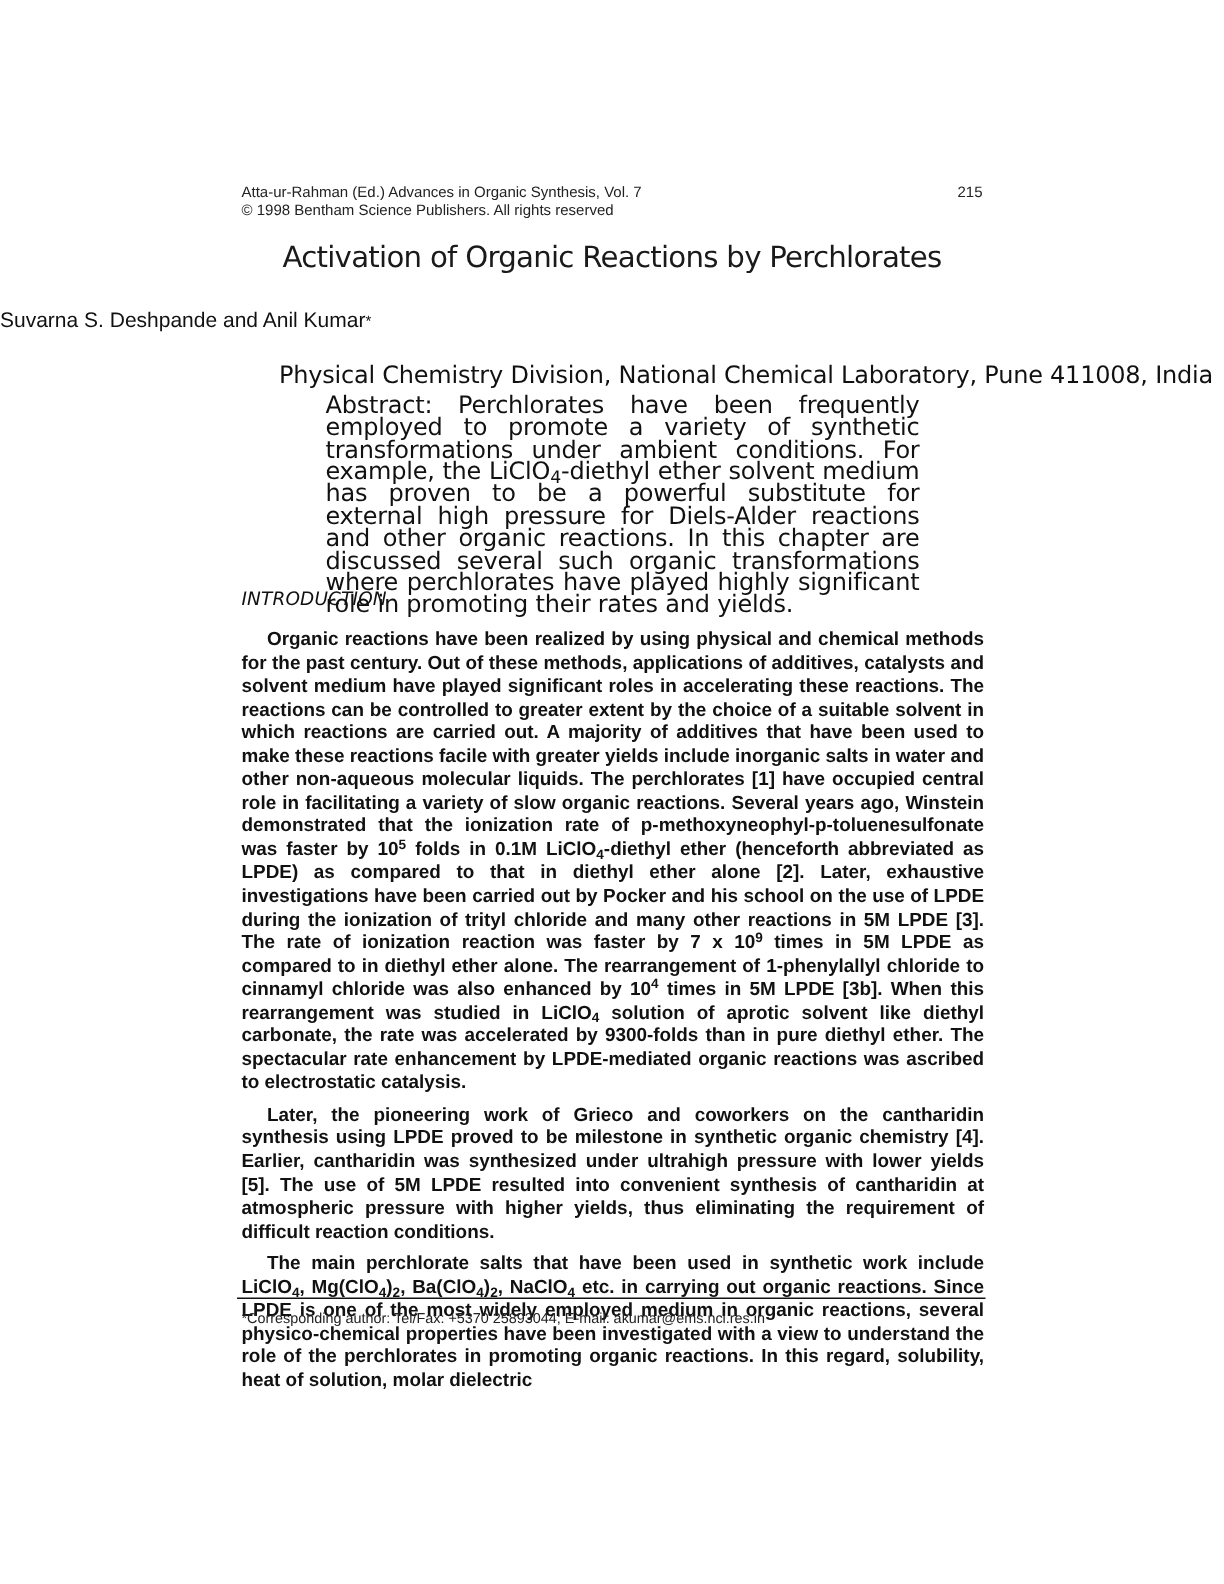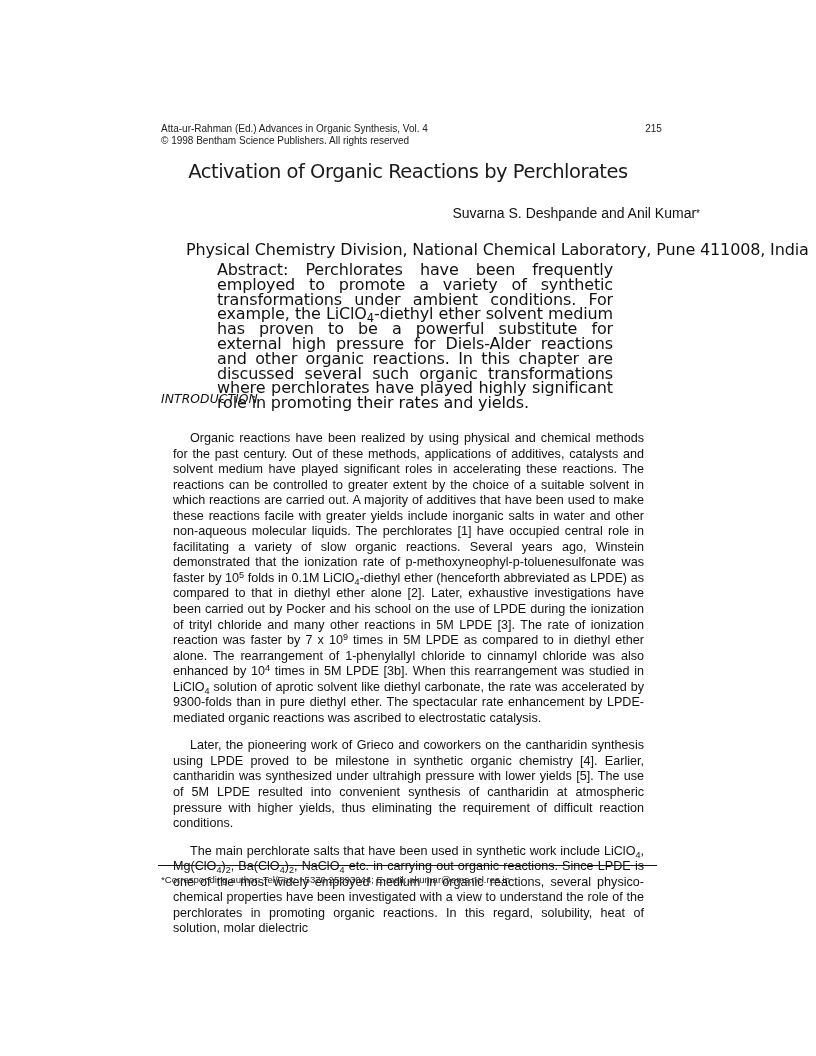--- a/index.html
+++ b/index.html
@@ -1,40 +1,40 @@
 <!DOCTYPE html>
 <html><head>
 <meta charset="utf-8">
 <style>
   html, body { margin: 0; padding: 0; background: #ffffff; }
   body { width: 816px; height: 1056px; position: relative; overflow: hidden; color: #111; font-family: "Liberation Sans", sans-serif; }
   .abs { position: absolute; }
   .hdr { left: 161px; font-size: 10px; line-height: 11px; color: #222; }
   #hdr1 { top: 123px; }
   #hdr2 { top: 135px; }
-  #pageno { top: 123px; left: 636px; width: 35px; text-align: center; font-size: 10px; line-height: 11px; color: #222; }
+  #pageno { top: 123px; left: 620px; width: 35px; text-align: right; font-size: 10px; line-height: 11px; color: #222; }
   #title { top: 160px; left: 0; width: 816px; text-align: center; font-family: "DejaVu Sans", sans-serif; font-size: 19.5px; line-height: 24px; color: #1a1a1a; letter-spacing: -0.5px; }
-  #authors { top: 205px; left: 0; width: 700px; text-align: right; font-size: 14px; line-height: 16px; }
+  #authors { top: 205px; left: 0; width: 700px; text-align: left; font-size: 14px; line-height: 16px; }
   #authors .star { font-size: 10px; vertical-align: 1px; }
   #affil { top: 243px; left: 186px; width: 450px; font-family: "DejaVu Sans", sans-serif; font-size: 16px; line-height: 14px; white-space: nowrap; letter-spacing: -0.15px; }
   #abstract { top: 263px; left: 217px; width: 396px; font-family: "DejaVu Sans", sans-serif; font-size: 16px; line-height: 14.8px; text-align: justify; letter-spacing: -0.15px; }
   #intro-head { top: 392px; left: 161px; font-family: "DejaVu Sans", sans-serif; font-size: 12.3px; line-height: 15px; letter-spacing: 0.1px; font-style: italic; }
   #body { top: 419px; left: 161px; width: 495px; font-size: 12.6px; line-height: 15.55px; text-align: justify; }
-  #body p { margin: 12px; text-indent: 17px; }
+  #body p { margin: 0; text-indent: 17px; font-weight: bold; }
   #body p + p { margin-top: 6px; }
   sub, sup { font-size: 0.72em; line-height: 0; }
   sub { vertical-align: -0.28em; }
   sup { vertical-align: 0.45em; }
   #rule { top: 865px; left: 158px; width: 499px; height: 0; border-top: 1.3px solid #111; }
   #footnote { top: 874px; left: 161px; font-size: 9.6px; line-height: 11px; color: #222; }
 </style>
 </head>
 <body>
 
-<div class="abs hdr" id="hdr1">Atta-ur-Rahman (Ed.) Advances in Organic Synthesis, Vol. 4</div>
+<div class="abs hdr" id="hdr1">Atta-ur-Rahman (Ed.) Advances in Organic Synthesis, Vol. 7</div>
 <div class="abs hdr" id="hdr2">© 1998 Bentham Science Publishers. All rights reserved</div>
 <div class="abs" id="pageno">215</div>
 
 <div class="abs" id="title">Activation of Organic Reactions by Perchlorates</div>
 
 <div class="abs" id="authors"><span>Suvarna S. Deshpande and Anil Kumar</span><span class="star">*</span></div>
 
 <div class="abs" id="affil">Physical Chemistry Division, National Chemical Laboratory, Pune 411008, India</div>
 
 <div class="abs" id="abstract"><span>Abstract:</span><span> Perchlorates have been frequently employed to promote a variety of synthetic transformations under ambient conditions. For example, the LiClO</span><sub>4</sub><span>-diethyl ether solvent medium has proven to be a powerful substitute for external high pressure for Diels-Alder reactions and other organic reactions. In this chapter are discussed several such organic transformations where perchlorates have played highly significant role in promoting their rates and yields.</span></div>

